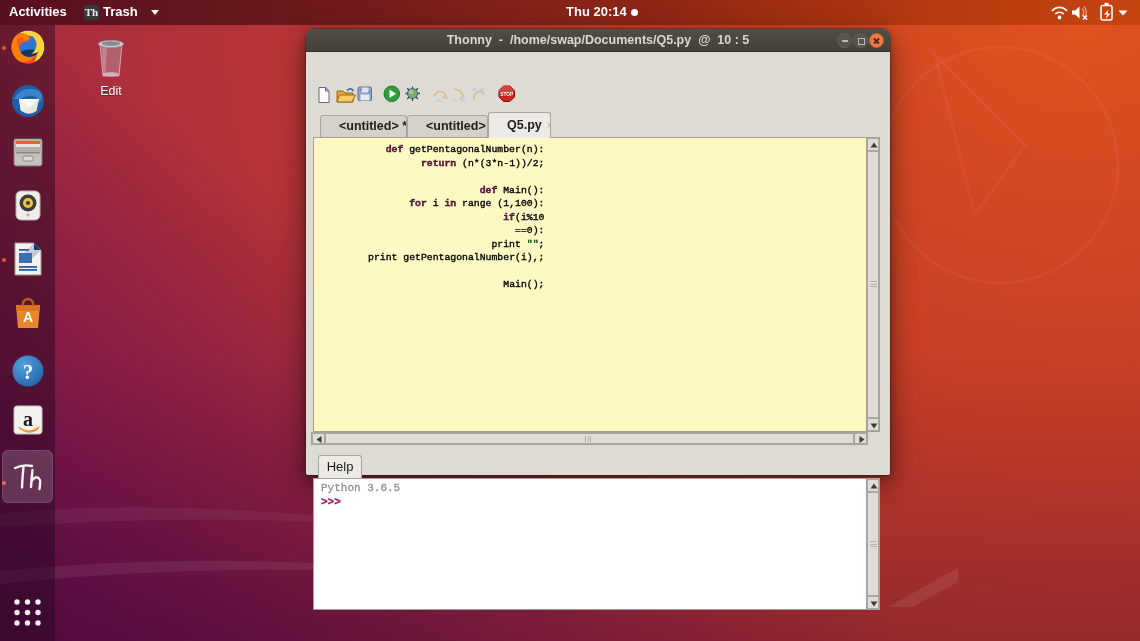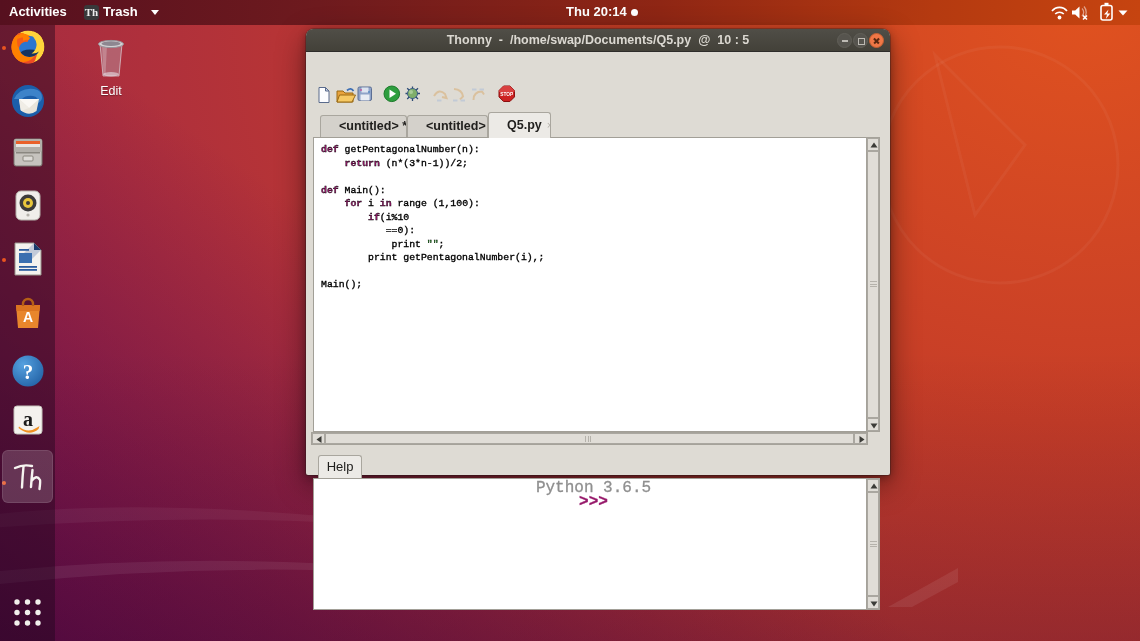--- a/index.html
+++ b/index.html
@@ -73,21 +73,21 @@
   position:absolute; top:3px; height:23px; background:#d4d1cb;
   border:1px solid #a9a69e; border-bottom:none; border-radius:3px 3px 0 0;
   font-size:12.5px; font-weight:bold; color:#21201e; line-height:21px; padding:0 0 0 18px;
   white-space:nowrap; overflow:hidden;text-align:center;
 }
 .tab .x { color:#b4b1aa; font-size:11px; font-weight:normal; margin-left:5px; }
 .tab.active { background:#eceae6; height:26px; top:0; line-height:25px; z-index:3; }
 
 #editor {
   position:absolute; left:7px; top:108px; width:553px; height:295px;
-  background:#ffffff; border:1px solid #a29f97; border-right:none;
+  background:#fef9c3; border:1px solid #a29f97; border-right:none;text-align:right;
 }
 #code {
   position:absolute; left:7px; top:5px;
   font-family:"Liberation Mono", monospace; font-size:9.8px; line-height:13.5px;
   white-space:pre; color:#000; -webkit-text-stroke:0.35px #000;
 }
 .kw { color:#96186a; font-weight:bold; }
 .str { color:#28a428; }
 
 .vsb, .hsb { position:absolute; background:#dbd8d2; border:1px solid #a5a29a; }
@@ -98,22 +98,22 @@
 .grip i { display:block; background:#b5b2ab; }
 
 #shelltab {
   position:absolute; left:12px; top:426px; width:44px; height:23px;
   background:#eceae6; border:1px solid #a9a69e; border-bottom:none; border-radius:3px 3px 0 0;
   font-size:13px; color:#21201e; line-height:22px; text-align:center; z-index:2;
 }
 #shell {
   position:absolute; left:7px; top:449px; width:553px; height:132px;
   background:#fff; border:1px solid #a29f97; border-right:none;
-  font-family:"Liberation Mono", monospace; font-size:16px; line-height:13.5px;
-  white-space:pre; padding:3px 0 0 7px;text-align:center; -webkit-text-stroke:0.3px currentColor;
+  font-family:"Liberation Mono", monospace; font-size:11px; line-height:13.5px;
+  white-space:pre; padding:3px 0 0 7px; -webkit-text-stroke:0.3px currentColor;
 }
 #shell .ver { color:#8f8f8f; }
 #shell .prompt { color:#96186a; font-weight:bold; }
 </style>
 </head>
 <body>
 <svg id="wallart" viewBox="0 0 1140 641">
   <circle cx="1000" cy="165" r="118" fill="none" stroke="rgba(255,255,255,0.045)" stroke-width="3"></circle>
   <path d="M 935 55 L 1025 145 L 975 215 Z" fill="none" stroke="rgba(255,255,255,0.045)" stroke-width="3"></path>
   <path d="M -10 515 Q 200 490 560 545 Q 300 505 -10 528 Z" fill="rgba(255,255,255,0.05)"></path>

